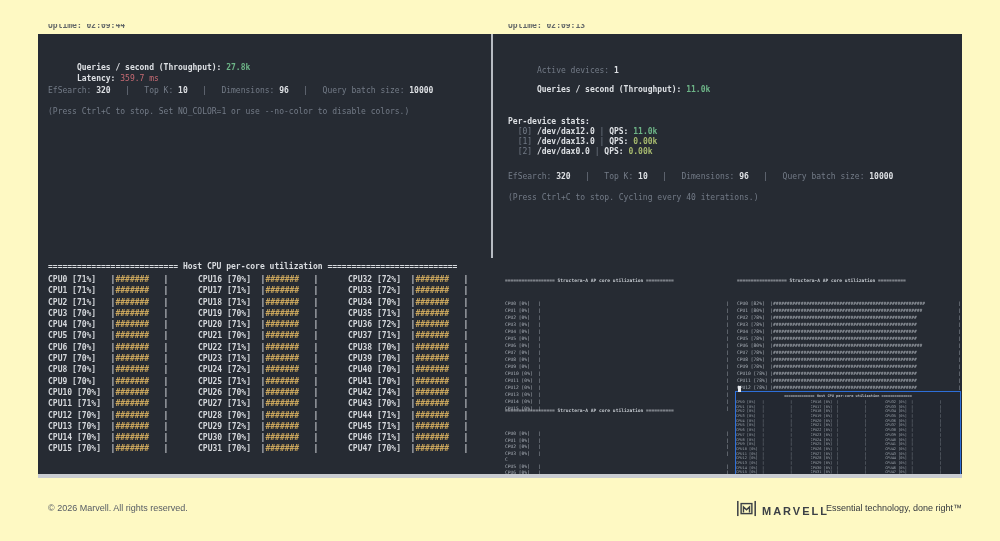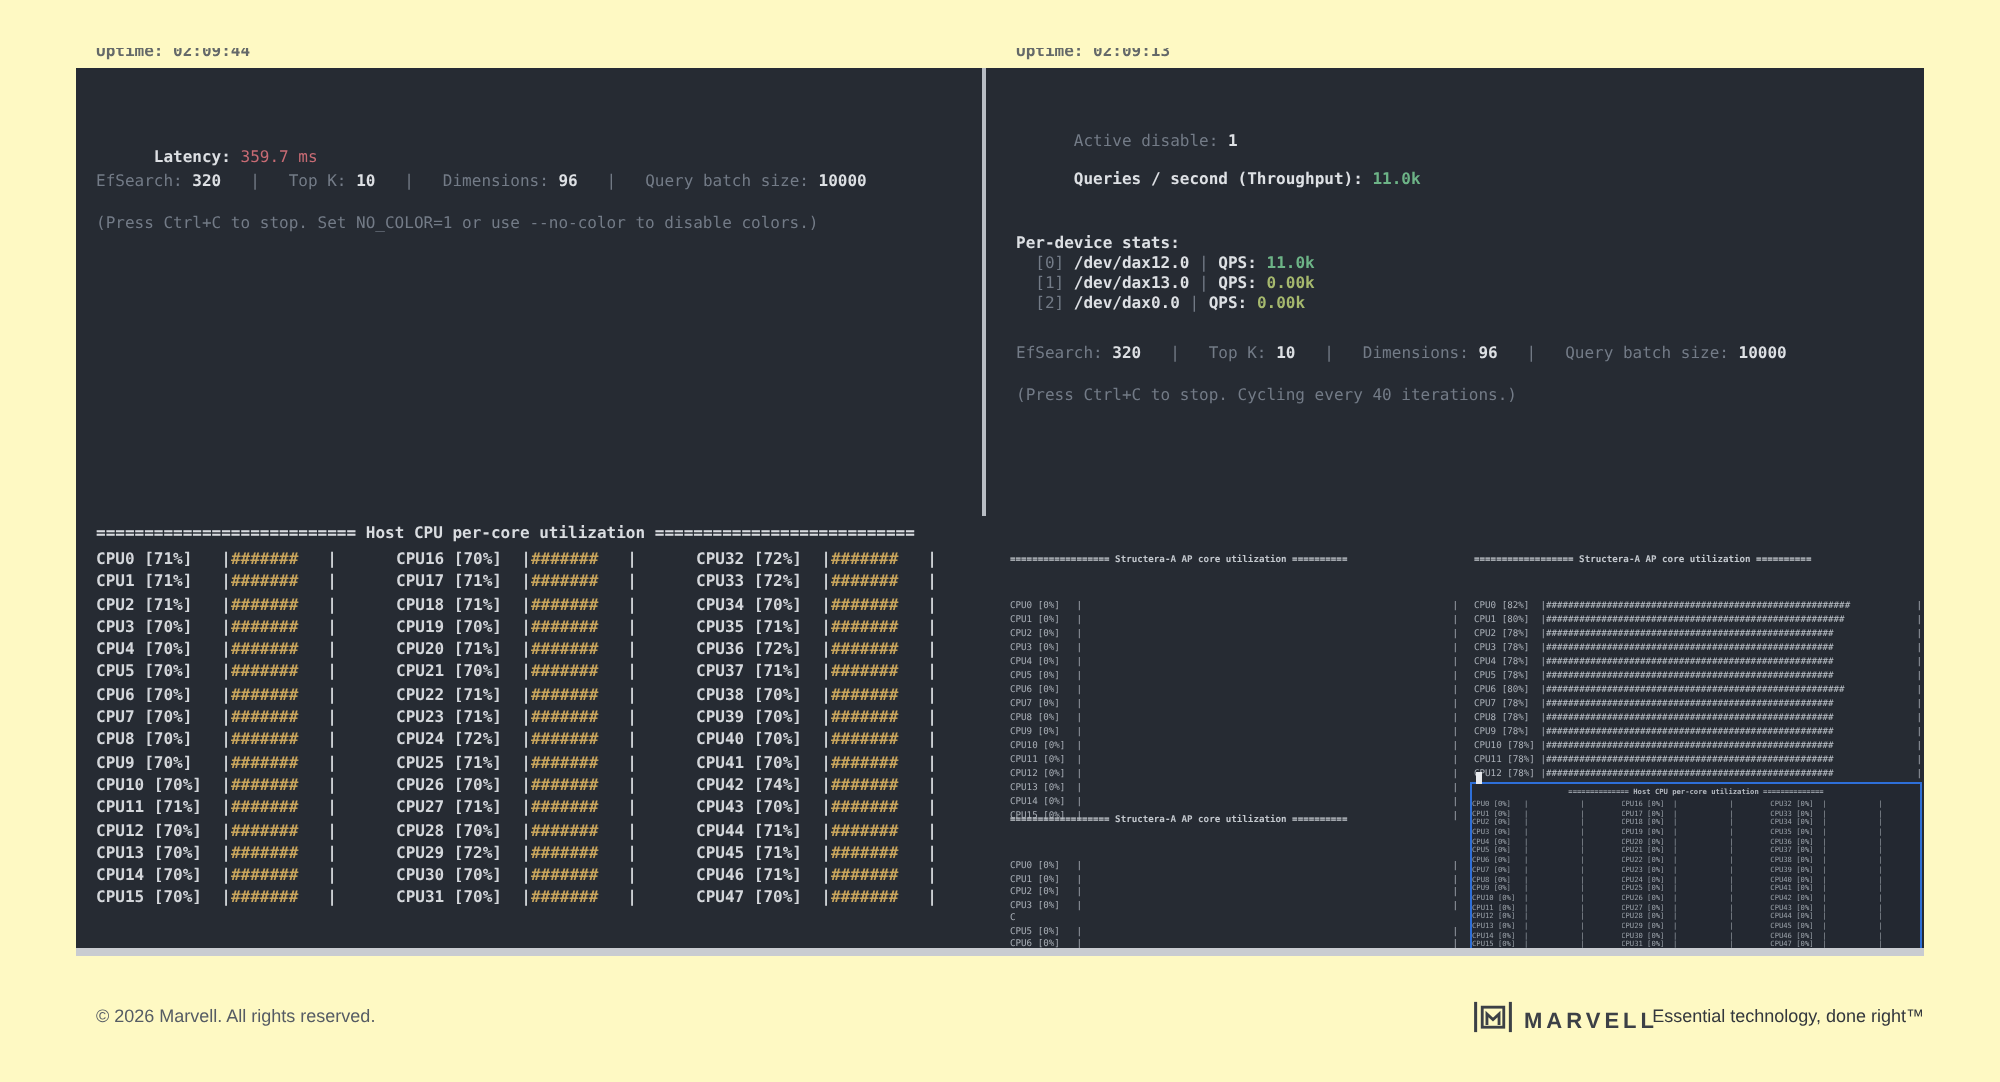--- a/index.html
+++ b/index.html
@@ -54,28 +54,31 @@
   <div class="cliptext" style="left:48px;top:24px;width:160px;">
     <span>Uptime: 02:09:44</span>
   </div>
   <div class="cliptext" style="left:508px;top:24px;width:160px;">
     <span>Uptime: 02:09:13</span>
   </div>
 
   <div class="canvas">
     <div class="divider"></div>
 
+    <div class="tline" style="left:10px;top:19px;">
+      <span class="w b">Queries / second (Throughput):</span><span class="w b"> </span><span class="g1">27.8k</span>
+    </div>
     <div class="tline" style="left:10px;top:30px;">
       <span class="w b">Latency:</span><span class="w b"> </span><span class="red">359.7 ms</span>
     </div>
     <div class="tline" style="left:10px;top:52px;"><span class="dim">EfSearch: </span><span class="w b">320</span><span class="dim">   |   </span><span class="dim">Top K: </span><span class="w b">10</span><span class="dim">   |   </span><span class="dim">Dimensions: </span><span class="w b">96</span><span class="dim">   |   </span><span class="dim">Query batch size: </span><span class="w b">10000</span></div>
     <div class="tline dim" style="left:10px;top:73px;">(Press Ctrl+C to stop. Set NO_COLOR=1 or use --no-color to disable colors.)</div>
 
     <div class="tline" style="left:470px;top:22px;">
-      <span class="dim">Active disable:</span><span> </span><span class="w b">1</span>
+      <span class="dim">Active devices:</span><span> </span><span class="w b">1</span>
     </div>
     <div class="tline" style="left:470px;top:41px;text-align:center;">
       <span class="w b">Queries / second (Throughput):</span><span class="w b"> </span><span class="g1">11.0k</span>
     </div>
     <div class="tline w b" style="left:470px;top:83px;">Per-device stats:</div>
     <div class="tline" style="left:470px;top:93px;"><div class="devrow"><span class="dim">  [0] </span><span class="w b">/dev/dax12.0</span><span class="dim"> | </span><span class="w b">QPS: </span><span class="g1">11.0k</span></div><div class="devrow"><span class="dim">  [1] </span><span class="w b">/dev/dax13.0</span><span class="dim"> | </span><span class="w b">QPS: </span><span class="g2">0.00k</span></div><div class="devrow"><span class="dim">  [2] </span><span class="w b">/dev/dax0.0</span><span class="dim"> | </span><span class="w b">QPS: </span><span class="g2">0.00k</span></div></div>
     <div class="tline" style="left:470px;top:138px;"><span class="dim">EfSearch: </span><span class="w b">320</span><span class="dim">   |   </span><span class="dim">Top K: </span><span class="w b">10</span><span class="dim">   |   </span><span class="dim">Dimensions: </span><span class="w b">96</span><span class="dim">   |   </span><span class="dim">Query batch size: </span><span class="w b">10000</span></div>
     <div class="tline dim" style="left:470px;top:159px;">(Press Ctrl+C to stop. Cycling every 40 iterations.)</div>
 
     <div class="bigheader"><span>===========================</span><span> </span><span>Host CPU per-core utilization</span><span> </span><span>===========================</span></div>

